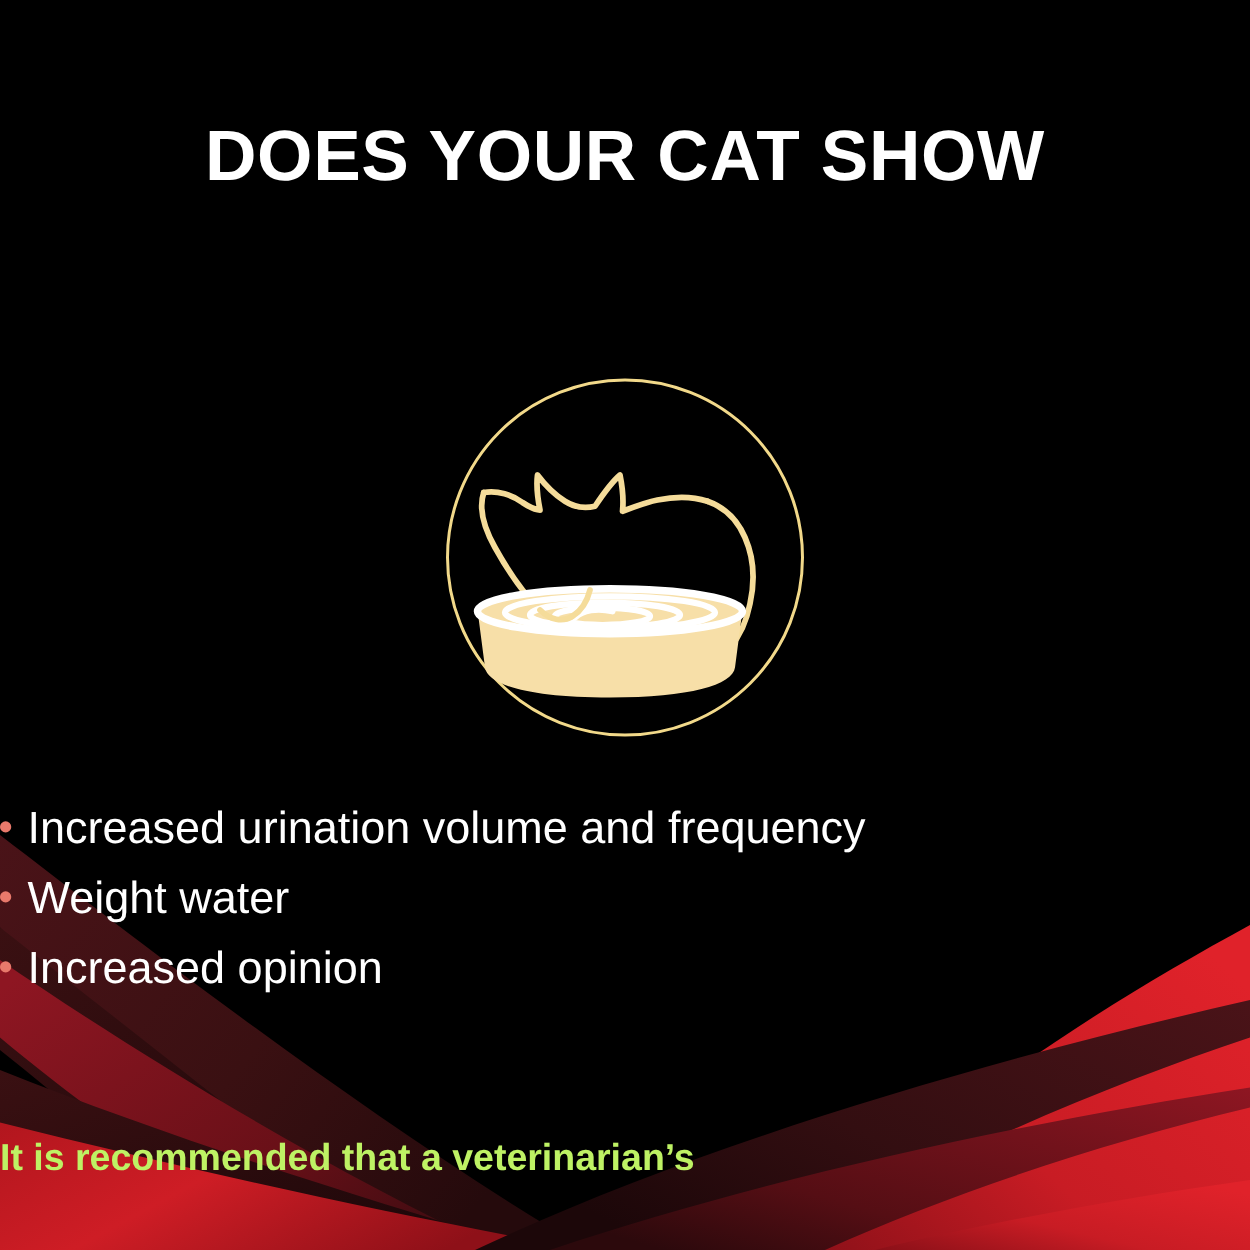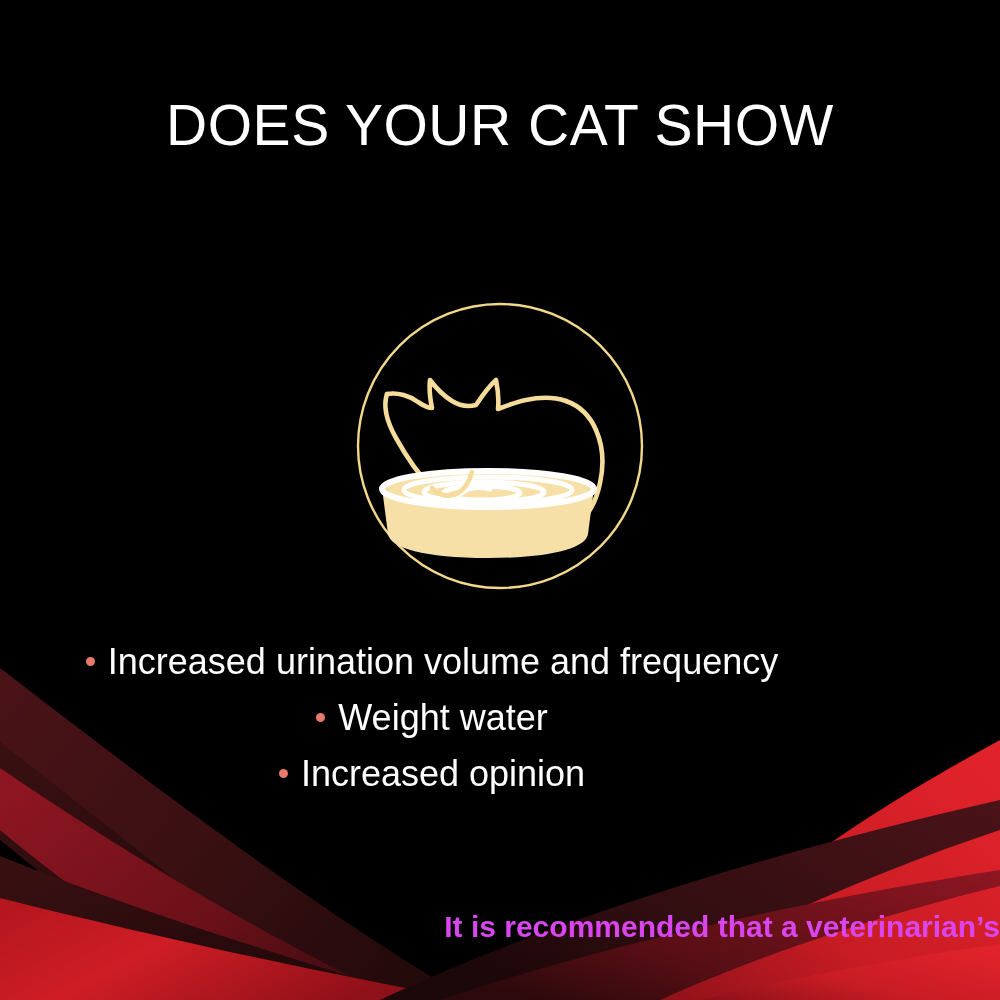--- a/index.html
+++ b/index.html
@@ -48,43 +48,42 @@
 
   
   .headline {
     position: absolute;
     left: 0;
     top: 92px;
     width: 1000px;
     text-align: center;
     color: #ffffff;
     font-family: "Liberation Sans", sans-serif;
-    font-weight: 400;
+    font-weight: 700;
     font-size: 57px;
     line-height: 66px;
     letter-spacing: 0.5px;
   }
   .headline .hl-line { display: block; }
 
   
   .emblem {
     position: absolute;
     left: 356px;
     top: 302px;
     width: 288px;
     height: 288px;
   }
 
   
   .bullets {
     position: absolute;
-    left: 12px;
+    left: 0;
     top: 634px;
     width: 840px;
-    text-align: center;
   }
   .bullet-row {
     display: block;
     color: #ffffff;
     font-family: "Liberation Sans", sans-serif;
     font-weight: 400;
     font-size: 36px;
     line-height: 56px;
     white-space: nowrap;
   }
@@ -99,22 +98,22 @@
     position: relative;
     top: -3px;
   }
 
   
   .footer {
     position: absolute;
     left: 0;
     top: 908px;
     width: 1000px;
-    text-align: right;
-    color: #d946ef;
+    text-align: left;
+    color: #bef264;
     font-family: "Liberation Sans", sans-serif;
     font-weight: 700;
     font-size: 30px;
     line-height: 38px;
   }
   .footer .ft-line { display: block; }
 </style>
 </head>
 <body>
 

